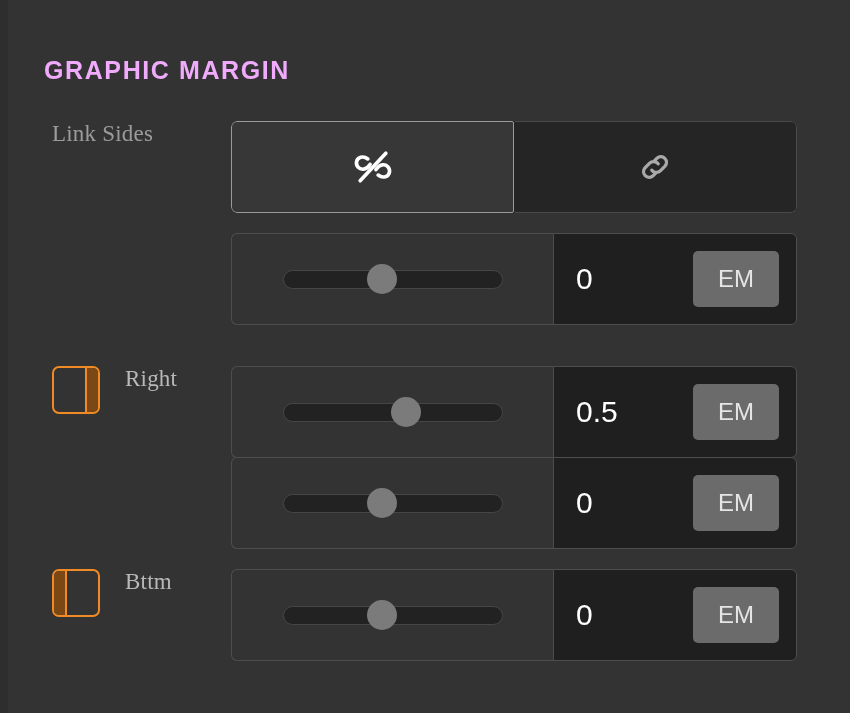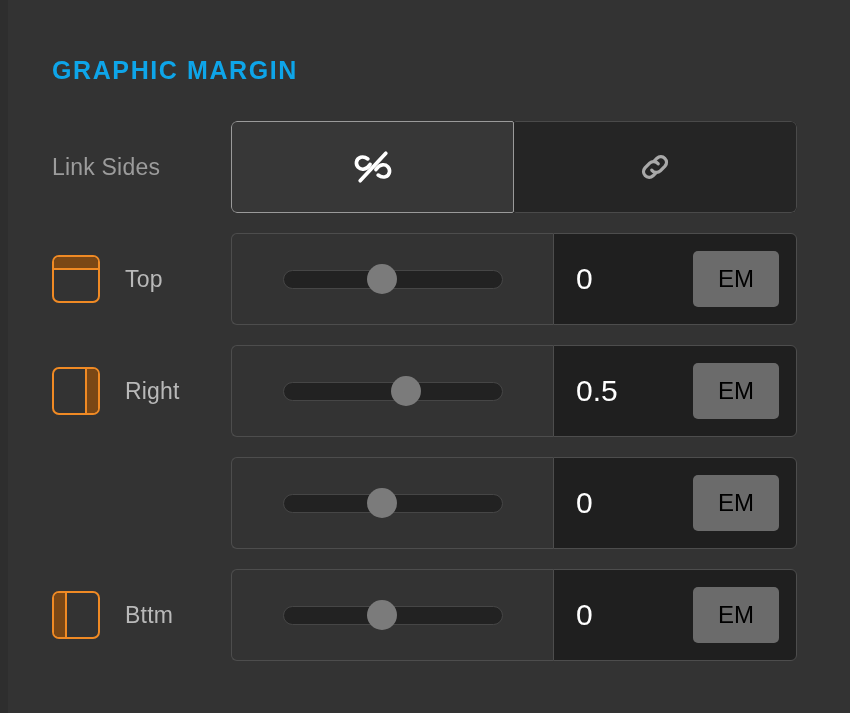--- a/index.html
+++ b/index.html
@@ -22,43 +22,43 @@
   
   .edge-strip {
     position: absolute;
     left: 0; top: 0;
     width: 8px; height: 713px;
     background: #2e2e2e;
   }
 
   .section-title {
     position: absolute;
-    left: 52px;
+    left: 44px;
     top: 56px;
     font-size: 25px;
     font-weight: bold;
-    color: #0ea5e9;
+    color: #f0abfc;
     letter-spacing: 1.6px;
   }
 
   
   .row {
     position: absolute;
     left: 0;
     width: 850px;
     height: 92px;
     display: flex;
     align-items: center;
   }
   .row-label-zone {
     width: 232px;
     padding-left: 52px;
     display: flex;
-    align-items: center;
     height: 100%;
+    font-family: Liberation Serif, serif;
   }
   .row-label {
     font-size: 23px;
     color: #b9b9b9;
     letter-spacing: .2px;
   }
 
   
   .link-row { top: 121px; height: 92px; }
   .link-row .row-label { color: #9c9c9c; }
@@ -190,21 +190,21 @@
   }
   .unit-btn {
     width: 86px;
     height: 56px;
     background: #6b6b6b;
     border-radius: 5px;
     display: flex;
     align-items: center;
     justify-content: center;
     font-size: 24px;
-    color: #000000;
+    color: #e5e5e5;
     cursor: pointer;
   }
 
   .icon-svg { display: block; }
 </style>
 </head>
 <body>
 
 <div class="panel">
 
@@ -235,40 +235,34 @@
             <path d="M10.1 13.9 a3.4 3.4 0 0 0 5.1 .4 l2.8 -2.8 a3.4 3.4 0 0 0 -4.8 -4.8 l-1.6 1.6"></path>
             <path d="M13.9 10.1 a3.4 3.4 0 0 0 -5.1 -.4 l-2.8 2.8 a3.4 3.4 0 0 0 4.8 4.8 l1.6 -1.6"></path>
           </svg>
         </span>
       </div>
     </div>
   </div>
 
   <div id="margin-rows">
       <div class="row" style="top: 233px;">
-        <div class="row-label-zone">
-          <span class="side-icon">
-            <span class="band top"></span>
-          </span>
-          <span class="row-label">Top</span>
-        </div>
         <div class="control-group">
           <div class="slider-box">
             <span class="slider">
               <span class="track"></span>
               <span class="thumb" style="left:45%"></span>
             </span>
           </div>
           <div class="value-box">
             <span class="value-text">0</span>
             <span class="unit-btn">EM</span>
           </div>
         </div>
       </div>
-      <div class="row" style="top: 345px;">
+      <div class="row" style="top: 366px;">
         <div class="row-label-zone">
           <span class="side-icon">
             <span class="band right"></span>
           </span>
           <span class="row-label">Right</span>
         </div>
         <div class="control-group">
           <div class="slider-box">
             <span class="slider">
               <span class="track"></span>

